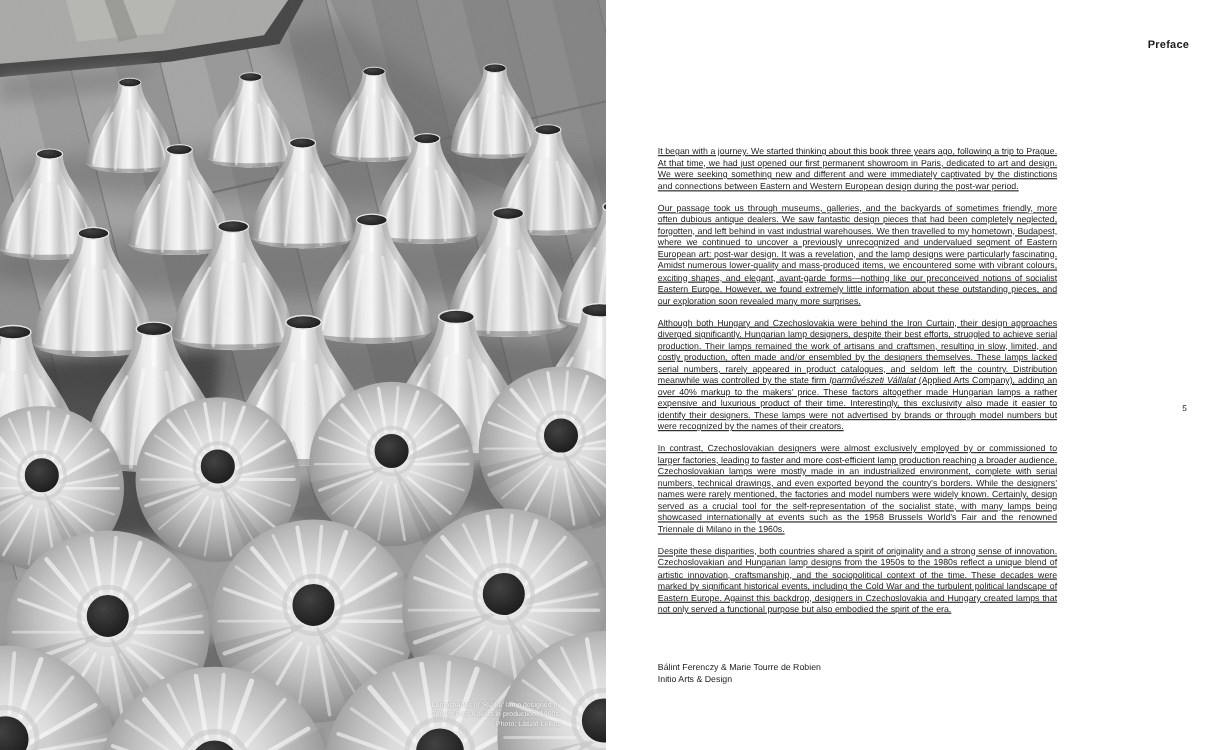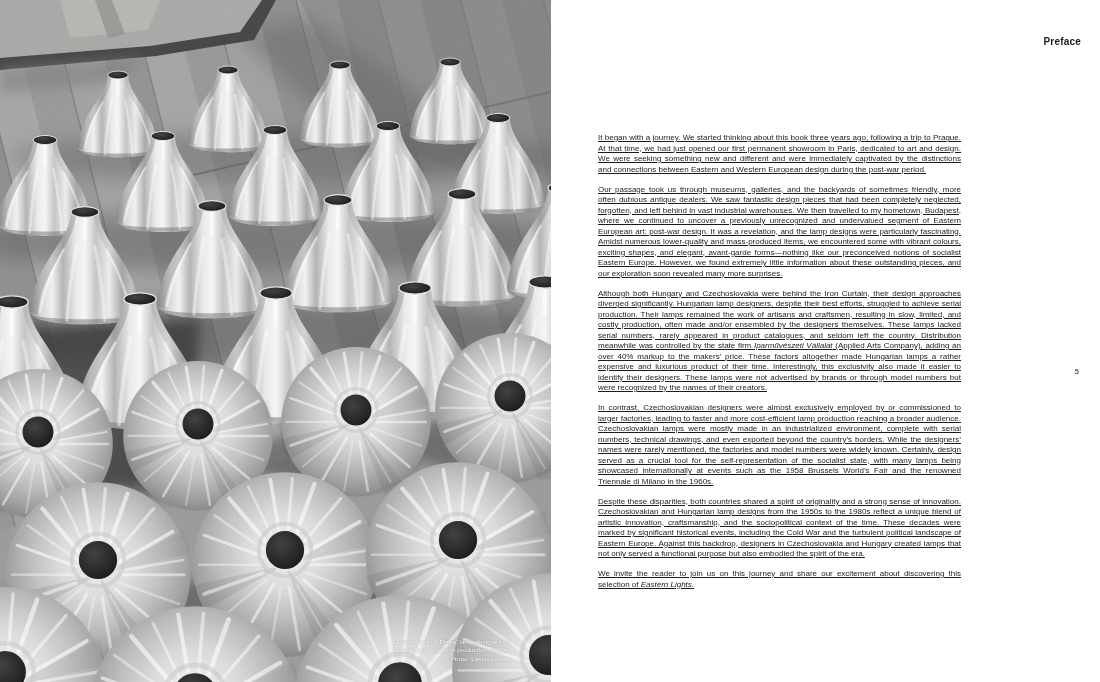--- a/index.html
+++ b/index.html
@@ -221,17 +221,20 @@
 
   <section class="text-page">
     <div class="running-head">Preface</div>
     <div class="folio">5</div>
     <div class="body-text" id="paragraphs">
         <p><span>It began with a journey. We started thinking about this book three years ago, following a trip to Prague. At that time, we had just opened our first permanent showroom in Paris, dedicated to art and design. We were seeking something new and different and were immediately captivated by the distinctions and connections between Eastern and Western European design during the post-war period.</span></p>
         <p><span>Our passage took us through museums, galleries, and the backyards of sometimes friendly, more often dubious antique dealers. We saw fantastic design pieces that had been completely neglected, forgotten, and left behind in vast industrial warehouses. We then travelled to my hometown, Budapest, where we continued to uncover a previously unrecognized and undervalued segment of Eastern European art: post-war design. It was a revelation, and the lamp designs were particularly fascinating. Amidst numerous lower-quality and mass-produced items, we encountered some with vibrant colours, exciting shapes, and elegant, avant-garde forms—nothing like our preconceived notions of socialist Eastern Europe. However, we found extremely little information about these outstanding pieces, and our exploration soon revealed many more surprises.</span></p>
         <p><span>Although both Hungary and Czechoslovakia were behind the Iron Curtain, their design approaches diverged significantly. Hungarian lamp designers, despite their best efforts, struggled to achieve serial production. Their lamps remained the work of artisans and craftsmen, resulting in slow, limited, and costly production, often made and/or ensembled by the designers themselves. These lamps lacked serial numbers, rarely appeared in product catalogues, and seldom left the country. Distribution meanwhile was controlled by the state firm </span><em>Iparművészeti Vállalat</em><span> (Applied Arts Company), adding an over 40% markup to the makers’ price. These factors altogether made Hungarian lamps a rather expensive and luxurious product of their time. Interestingly, this exclusivity also made it easier to identify their designers. These lamps were not advertised by brands or through model numbers but were recognized by the names of their creators.</span></p>
         <p><span>In contrast, Czechoslovakian designers were almost exclusively employed by or commissioned to larger factories, leading to faster and more cost-efficient lamp production reaching a broader audience. Czechoslovakian lamps were mostly made in an industrialized environment, complete with serial numbers, technical drawings, and even exported beyond the country’s borders. While the designers’ names were rarely mentioned, the factories and model numbers were widely known. Certainly, design served as a crucial tool for the self-representation of the socialist state, with many lamps being showcased internationally at events such as the 1958 Brussels World’s Fair and the renowned Triennale di Milano in the 1960s.</span></p>
         <p><span>Despite these disparities, both countries shared a spirit of originality and a strong sense of innovation. Czechoslovakian and Hungarian lamp designs from the 1950s to the 1980s reflect a unique blend of artistic innovation, craftsmanship, and the sociopolitical context of the time. These decades were marked by significant historical events, including the Cold War and the turbulent political landscape of Eastern Europe. Against this backdrop, designers in Czechoslovakia and Hungary created lamps that not only served a functional purpose but also embodied the spirit of the era.</span></p>
-        <p><span>We invite the reader to join us on this journey and share our excitement about discovering this selection of </span><em>Eastern Lights</em><span>.</span></p>
       </div>
+    <div class="signature">
+      <div>Bálint Ferenczy &amp; Marie Tourre de Robien</div>
+      <div>Initio Arts &amp; Design</div>
+    </div>
   </section>
 
 </div>
 
 </body></html>

